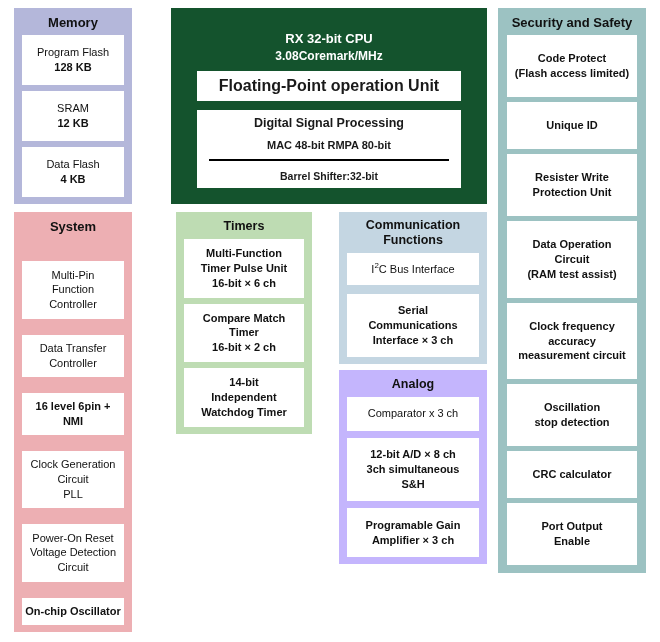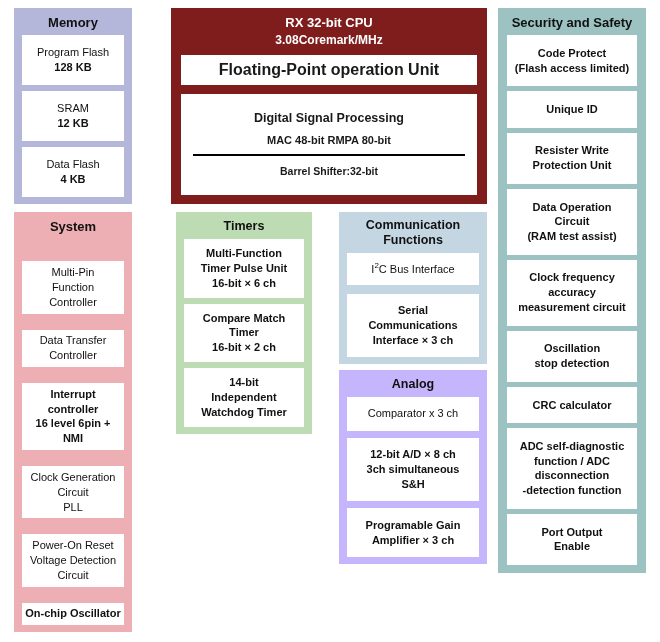--- a/index.html
+++ b/index.html
@@ -66,22 +66,22 @@
   
   #panel-memory {
     left: 14px; top: 8px; width: 118px; height: 196px;
     background: #b4b7da;
   }
   #panel-memory .panel-title { font-size: 13px; }
 
   
   #panel-cpu {
     left: 171px; top: 8px; width: 316px; height: 196px;
-    background: #7f1d1d;
-    padding: 0;
+    background: #14532d;
+    padding: 16px;
     justify-content: space-between;
   }
   #panel-cpu .cpu-head {
     color: #ffffff;
     text-align: center;
     padding: 7px 6px 6px 6px;
     flex: 0 0 auto;
   }
   #panel-cpu .cpu-head .t1 {
     font-size: 13px; font-weight: bold; line-height: 1.3; display: block;
@@ -222,46 +222,39 @@
         <span class="ln bold">measurement circuit</span>
       </div>
       <div class="cell">
         <span class="ln bold">Oscillation</span>
         <span class="ln bold">stop detection</span>
       </div>
       <div class="cell">
         <span class="ln bold">CRC calculator</span>
       </div>
       <div class="cell">
-        <span class="ln bold">ADC self-diagnostic</span>
-        <span class="ln bold">function / ADC</span>
-        <span class="ln bold">disconnection</span>
-        <span class="ln bold">-detection function</span>
-      </div>
-      <div class="cell">
         <span class="ln bold">Port Output</span>
         <span class="ln bold">Enable</span>
       </div>
     </div>
   </div>
 
   <div class="panel" id="panel-system">
     <div class="panel-title">System</div>
     <div class="panel-body">
       <div class="cell">
         <span class="ln">Multi-Pin</span>
         <span class="ln">Function</span>
         <span class="ln">Controller</span>
       </div>
       <div class="cell">
         <span class="ln">Data Transfer</span>
         <span class="ln">Controller</span>
       </div>
       <div class="cell">
-        <span class="ln bold">Interrupt controller</span>
         <span class="ln bold">16 level 6pin + NMI</span>
       </div>
       <div class="cell">
         <span class="ln">Clock Generation</span>
         <span class="ln">Circuit</span>
         <span class="ln">PLL</span>
       </div>
       <div class="cell">
         <span class="ln">Power-On Reset</span>
         <span class="ln">Voltage Detection</span>

